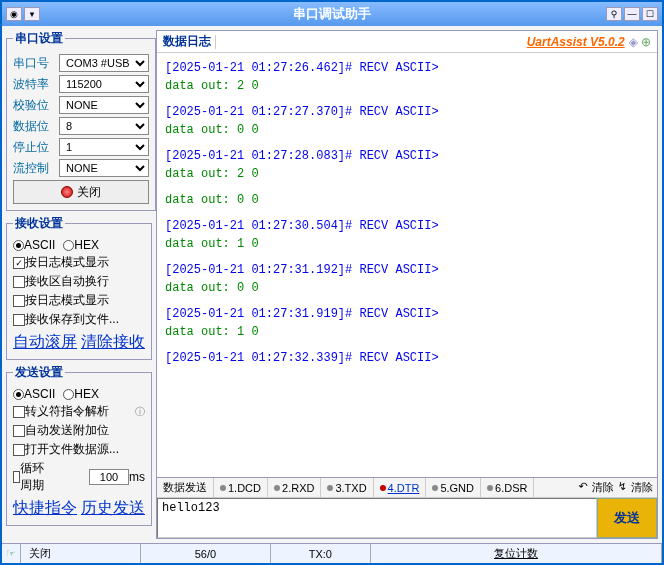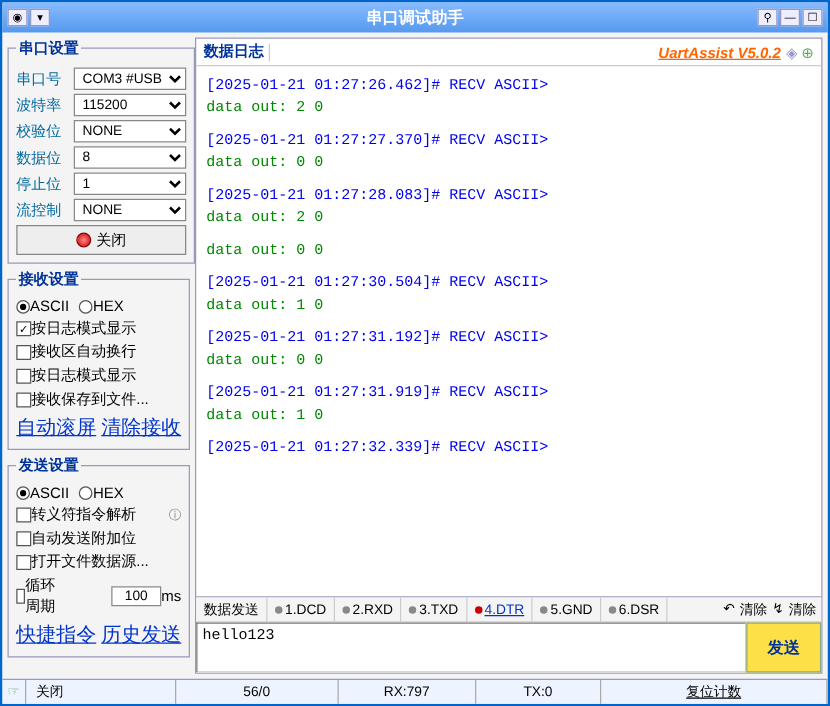--- a/index.html
+++ b/index.html
@@ -40,21 +40,21 @@
 .log-data { color: #008800; }
 .send-area { border-top: 1px solid #99b; }
 .send-tabs { display: flex; align-items: center; height: 20px; background: #f4f4f4; font-size: 11px; border-bottom: 1px solid #ccc; }
 .tab { padding: 0 6px; border-right: 1px solid #ccc; display: flex; align-items: center; gap: 2px; cursor: pointer; height: 100%; }
 .tab.active { color: #0033cc; text-decoration: underline; }
 .pin-dot { width: 6px; height: 6px; border-radius: 50%; background: #888; }
 .pin-dot.red { background: #c00; }
 .tab-ctrl { margin-left: auto; display: flex; gap: 4px; padding: 0 4px; }
 .send-row { display: flex; height: 40px; }
 .send-input { flex: 1; border: 1px inset #ccc; padding: 2px 4px; font-family: "Courier New", monospace; font-size: 12px; resize: none; }
-.send-btn { width: 60px; background: #fde047; border: 1px solid #8a8; font-weight: bold; color: #003399; cursor: pointer; font-size: 13px; }
+.send-btn { width: 60px; background: #eab308; border: 1px solid #8a8; font-weight: bold; color: #003399; cursor: pointer; font-size: 13px; }
 .statusbar { height: 20px; border-top: 1px solid #99b; display: flex; align-items: center; background: #eef4ff; font-size: 11px; }
 .status-seg { border-right: 1px solid #aaa; padding: 0 8px; height: 100%; display: flex; align-items: center; }
 .status-seg.icon { padding: 0 4px; }
 </style>
 </head>
 <body>
 
 <div class="window">
   <div class="titlebar">
     <div class="titlebar-left">
@@ -244,23 +244,20 @@
   <div class="statusbar">
     <div class="status-seg icon">
         <span style="color:#6a6">☞</span>
       </div>
     <div class="status-seg" style="width:120px">
         <span>关闭</span>
       </div>
     <div class="status-seg" style="width:130px;justify-content:center">
         <span>56/0</span>
       </div>
-    <div class="status-seg" style="width:110px;justify-content:center">
-        <span>RX:797</span>
-      </div>
     <div class="status-seg" style="width:100px;justify-content:center">
         <span>TX:0</span>
       </div>
     <div class="status-seg" style="flex:1;justify-content:center">
         <span style="text-decoration:underline;cursor:pointer">复位计数</span>
       </div>
   </div>
 </div>
 
 </body></html>

